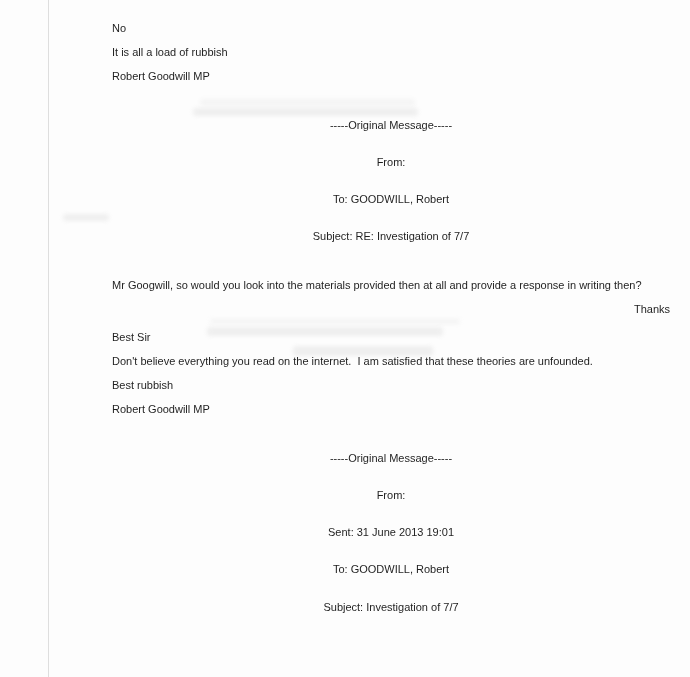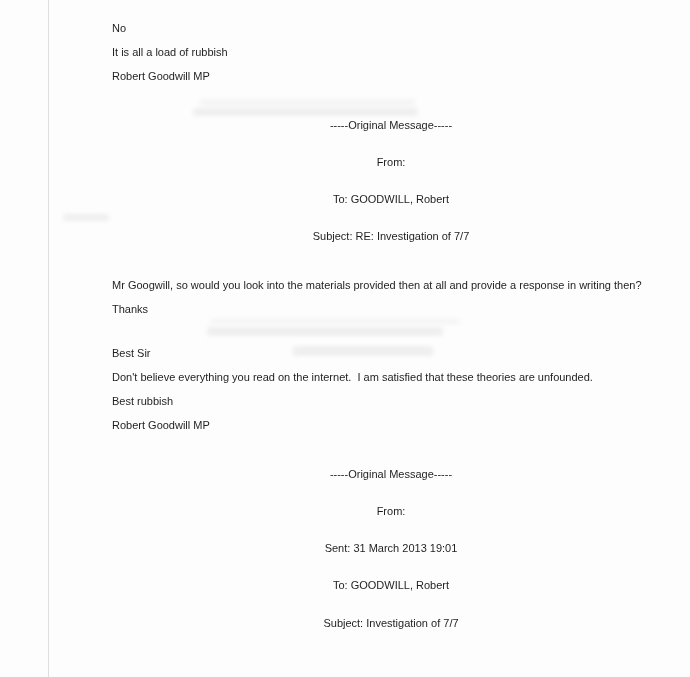--- a/index.html
+++ b/index.html
@@ -28,21 +28,21 @@
     font-size: 11px;
     line-height: 12.4px;
     color: #1f1f1f;
     letter-spacing: 0;
   }
   .para {
     margin: 0 0 11.5px 0;
     white-space: pre-wrap;
     padding-left: 47px;
   }
-  .para.gap-large { margin-bottom: 32px; }
+  .para.gap-large { margin-bottom: 16px; text-align: right; }
   .hdr-line { white-space: pre-wrap; text-align: center; }
   .redaction {
     position: absolute;
     background: #cfcfcf;
     filter: blur(2px);
     border-radius: 3px;
   }
 </style>
 </head>
 <body>
@@ -74,19 +74,19 @@
     <div class="para gap-large">Thanks</div>
 
     <div class="para">Best Sir</div>
     <div class="para">Don't believe everything you read on the internet.  I am satisfied that these theories are unfounded.</div>
     <div class="para">Best rubbish</div>
     <div class="para">Robert Goodwill MP</div>
 
     <div class="para">
       <div class="hdr-line">-----Original Message-----</div>
       <div class="hdr-line">From:</div>
-      <div class="hdr-line">Sent: 31 March 2013 19:01</div>
+      <div class="hdr-line">Sent: 31 June 2013 19:01</div>
       <div class="hdr-line">To: GOODWILL, Robert</div>
       <div class="hdr-line">Subject: Investigation of 7/7</div>
     </div>
 
   </div>
 </div>
 
 </body></html>

